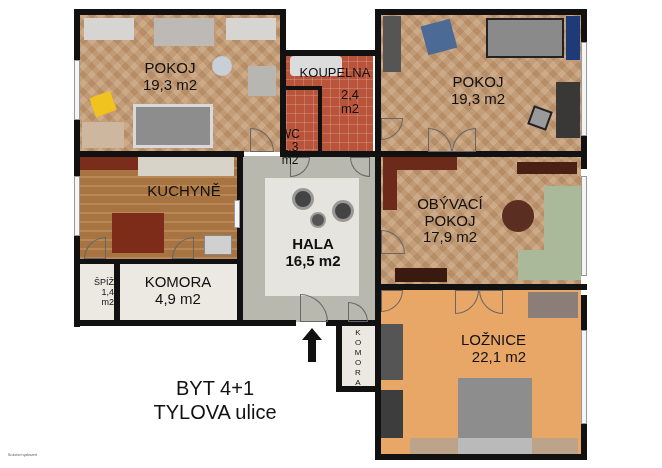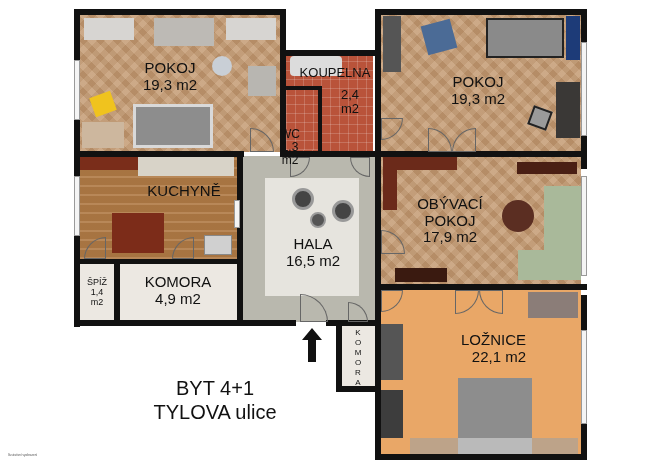--- a/index.html
+++ b/index.html
@@ -144,30 +144,30 @@
     <div>1,3</div>
     <div>m2</div>
   </div>
   <div class="label" style="left:438px;top:74px;width:80px;font-size:15px;">
     <div>POKOJ</div>
     <div>19,3 m2</div>
   </div>
   <div class="label" style="left:136px;top:183px;width:96px;font-size:15px;">
     <div>KUCHYNĚ</div>
   </div>
-  <div class="label" style="left:268px;top:236px;width:90px;font-size:15px;">
+  <div class="label" style="left:268px;top:236px;width:90px;font-size:15px;font-weight:bold;">
     <div>HALA</div>
     <div>16,5 m2</div>
   </div>
   <div class="label" style="left:408px;top:196px;width:84px;font-size:15px;">
     <div>OBÝVACÍ</div>
     <div>POKOJ</div>
     <div>17,9 m2</div>
   </div>
-  <div class="label" style="left:80px;top:278px;width:34px;font-size:9px;">
+  <div class="label" style="left:80px;top:278px;width:34px;font-size:9px;text-align:right;">
     <div>ŠPÍŽ</div>
     <div>1,4</div>
     <div>m2</div>
   </div>
   <div class="label" style="left:130px;top:274px;width:96px;font-size:15px;">
     <div>KOMORA</div>
     <div>4,9 m2</div>
   </div>
   <div class="label" style="left:342px;top:328px;width:32px;font-size:8px;line-height:10px;">
     <div>K</div>

